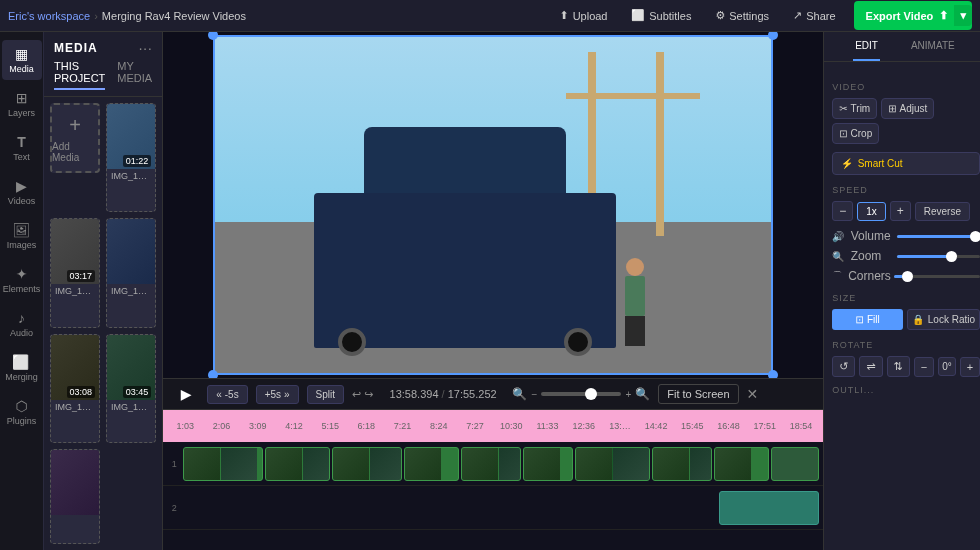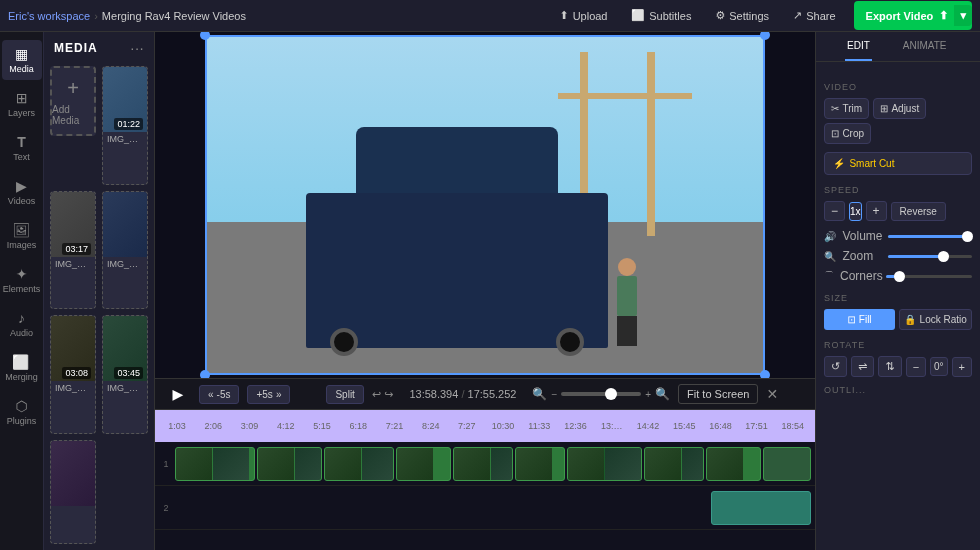--- a/index.html
+++ b/index.html
@@ -55,58 +55,58 @@
     #timeline-bar { height: 32px; background: #16161e; display: flex; align-items: center; padding: 0 10px; gap: 8px; border-top: 1px solid #333; border-bottom: 1px solid #333; }
     .time-display { font-size: 11px; color: #aaa; }
     .time-sep { color: #555; }
     .tl-zoom { display: flex; align-items: center; gap: 4px; }
     .zoom-slider { width: 80px; height: 4px; background: #555; border-radius: 2px; position: relative; }
     .zoom-thumb { position: absolute; top: -4px; left: 55%; width: 12px; height: 12px; background: #fff; border-radius: 50%; }
     .fit-screen-btn { font-size: 11px; color: #ccc; cursor: pointer; padding: 3px 8px; border: 1px solid #444; border-radius: 3px; }
 
     
     #timeline { height: 140px; background: #11111e; overflow-x: auto; overflow-y: hidden; position: relative; }
-    .timeline-ruler { height: 24px; background: #c4b5fd; display: flex; align-items: center; padding: 16px 4px; position: relative; }
+    .timeline-ruler { height: 24px; background: #f9a8d4; display: flex; align-items: center; padding: 16px 4px; position: relative; }
     .ruler-marks { display: flex; width: 100%; }
     .ruler-mark { font-size: 9px; color: #666; flex: 1; text-align: center; }
     .timeline-tracks { position: relative; }
     .track { height: 44px; display: flex; align-items: center; padding: 2px 4px; gap: 2px; position: relative; border-bottom: 1px solid #222; }
     .track-label { width: 14px; font-size: 9px; color: #666; text-align: center; }
     .track-content { flex: 1; height: 38px; display: flex; align-items: center; gap: 2px; position: relative; overflow: hidden; }
     .clip { height: 34px; border-radius: 3px; overflow: hidden; display: flex; align-items: center; font-size: 9px; color: rgba(255,255,255,0.8); }
     .clip-green { background: #2d7a3a; border: 1px solid #3d9a4a; }
 
     
     #right-panel { width: 165px; background: #1e1e2e; border-left: 1px solid #333; display: flex; flex-direction: column; }
     .right-tabs { display: flex; border-bottom: 1px solid #333; }
     .right-tab { flex: 1; text-align: center; padding: 8px 2px; font-size: 10px; cursor: pointer; color: #888; margin-left: 29px; }
     .right-tab.active { color: #fff; border-bottom: 2px solid #5599ff; }
     .right-content { padding: 10px 8px; overflow-y: auto; flex: 1; }
     .section-label { font-size: 9px; color: #666; letter-spacing: 1px; margin-bottom: 6px; margin-top: 10px; }
     .video-tools { display: flex; gap: 4px; flex-wrap: wrap; margin-bottom: 8px; }
     .tool-btn { display: flex; align-items: center; gap: 3px; padding: 4px 6px; background: #2a2a3e; border: 1px solid #3a3a5e; border-radius: 4px; font-size: 10px; cursor: pointer; color: #ccc; }
     .smart-cut-btn { display: flex; align-items: center; gap: 4px; width: 100%; padding: 5px 8px; background: #2a2a3e; border: 1px solid #3a3a5e; border-radius: 4px; font-size: 10px; cursor: pointer; color: #ffcc00; margin-bottom: 8px; }
     .speed-row { display: flex; align-items: center; gap: 4px; margin-bottom: 8px; }
-    .speed-val { padding: 3px 0; background: #2a2a3e; border: 1px solid #5599ff; border-radius: 3px; font-size: 10px; color: #fff; }
+    .speed-val { padding: 3px 8px; background: #2a2a3e; border: 1px solid #5599ff; border-radius: 3px; font-size: 10px; color: #fff; }
     .reverse-btn { padding: 3px 8px; background: #2a2a3e; border: 1px solid #3a3a5e; border-radius: 3px; font-size: 10px; cursor: pointer; color: #ccc; }
     .slider-row { display: flex; align-items: center; gap: 6px; margin-bottom: 6px; }
     .slider-label { font-size: 12px; color: #aaa; width: 40px; }
     .slider-track { flex: 1; height: 3px; background: #444; border-radius: 2px; position: relative; }
     .slider-fill { height: 100%; background: #5599ff; border-radius: 2px; }
     .slider-thumb { position: absolute; top: -4px; right: 0; width: 11px; height: 11px; background: #fff; border-radius: 50%; }
     .size-row { display: flex; gap: 4px; margin-bottom: 8px; }
     .size-btn { flex: 1; padding: 4px; background: #5599ff; border-radius: 3px; font-size: 10px; text-align: center; cursor: pointer; color: #fff; display: flex; align-items: center; justify-content: center; gap: 3px; }
     .size-btn.outline { background: #2a2a3e; border: 1px solid #3a3a5e; color: #ccc; }
     .rotate-row { display: flex; gap: 4px; align-items: center; margin-bottom: 8px; }
     .rot-btn { padding: 3px 6px; background: #2a2a3e; border: 1px solid #3a3a5e; border-radius: 3px; cursor: pointer; font-size: 11px; color: #ccc; }
     .rot-val { flex: 1; text-align: center; font-size: 10px; padding: 3px 0; background: #2a2a3e; border: 1px solid #3a3a5e; border-radius: 3px; }
     .outline-label { font-size: 9px; color: #666; letter-spacing: 1px; margin-top: 6px; }
     .ctrl-btn { padding: 3px 8px; background: #2a2a3e; border: 1px solid #3a3a5e; border-radius: 3px; font-size: 10px; cursor: pointer; color: #ccc; display: flex; align-items: center; gap: 3px; }
     .play-btn { width: 26px; height: 26px; background: transparent; border: none; color: #fff; font-size: 14px; cursor: pointer; }
-    .split-btn { padding: 3px 8px; background: #2a2a3e; border: 1px solid #3a3a5e; border-radius: 3px; font-size: 10px; cursor: pointer; color: #ccc; margin-left: 28px; }
+    .split-btn { padding: 3px 8px; background: #2a2a3e; border: 1px solid #3a3a5e; border-radius: 3px; font-size: 10px; cursor: pointer; color: #ccc; }
 
     
     #left-inner { display: flex; flex: 1; }
 
     
     .preview-scene { width: 100%; height: 100%; position: relative; background: #87CEEB; }
     .scene-sky { position: absolute; top: 0; left: 0; right: 0; height: 55%; background: linear-gradient(180deg, #a8d8f0 0%, #87CEEB 100%); }
     .scene-ground { position: absolute; bottom: 0; left: 0; right: 0; height: 45%; background: #7a7a7a; }
     .scene-structure { position: absolute; top: 5%; left: 55%; width: 40%; height: 60%; }
     .structure-beam { position: absolute; top: 0; left: 30%; width: 8px; height: 90%; background: #c8a870; }
@@ -203,20 +203,24 @@
         <div class="sidebar-item">
           <span class="sidebar-icon">⬡</span>
           <span>Plugins</span>
         </div>
       </div>
 
       <div id="media-panel">
         <div class="media-header">
           <span class="media-title">MEDIA</span>
           <span class="media-more">···</span>
+        </div>
+        <div class="media-tabs">
+          <span class="media-tab active">THIS PROJECT</span>
+          <span class="media-tab">MY MEDIA</span>
         </div>
         <div class="media-grid">
 
           <div class="media-item dashed">
             <span class="plus">+</span>
             <span>Add Media</span>
           </div>
 
           <div class="media-item">
             <div class="media-thumb" style="background:linear-gradient(135deg,#3a5a7a,#2a4a6a);">

